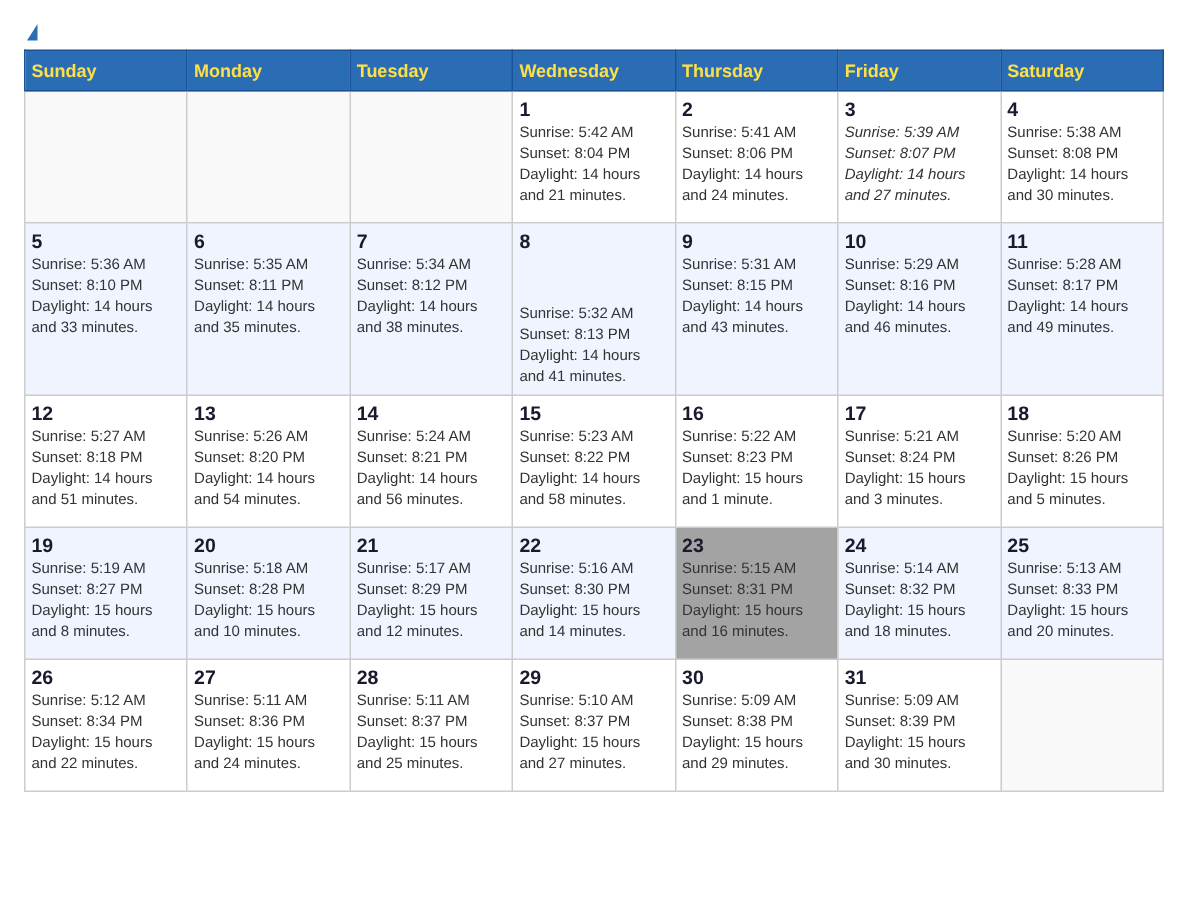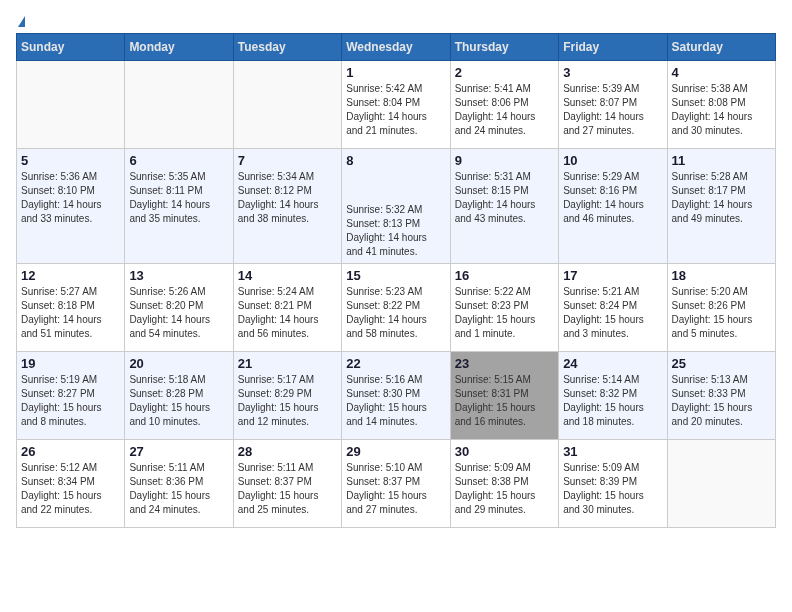--- a/index.html
+++ b/index.html
@@ -37,21 +37,21 @@
       font-size: 14px;
       color: #333;
     }
     table {
       width: 100%;
       border-collapse: collapse;
       table-layout: fixed;
     }
     th {
       background-color: #2a6db5;
-      color: #e5e5e5;
+      color: #fde047;
       font-size: 12px;
       font-weight: bold;
       padding: 6px 4px;
       text-align: left;
       border: 1px solid #1a5295;
     }
     td {
       border: 1px solid #ccc;
       vertical-align: top;
       padding: 4px;
@@ -123,21 +123,21 @@
 Daylight: 14 hours and 21 minutes.</div>
         </td>
         <td style="background: rgb(255, 255, 255);">
           <div class="day-number">2</div>
           <div class="day-info" style="white-space: pre-line;">Sunrise: 5:41 AM
 Sunset: 8:06 PM
 Daylight: 14 hours and 24 minutes.</div>
         </td>
         <td style="background: rgb(255, 255, 255);">
           <div class="day-number">3</div>
-          <div class="day-info" style="white-space: pre-line;">Sunrise: 5:39 AM
+          <div class="day-info" style="white-space: pre-line; font-style: italic;">Sunrise: 5:39 AM
 Sunset: 8:07 PM
 Daylight: 14 hours and 27 minutes.</div>
         </td>
         <td style="background: rgb(255, 255, 255);">
           <div class="day-number">4</div>
           <div class="day-info" style="white-space: pre-line;">Sunrise: 5:38 AM
 Sunset: 8:08 PM
 Daylight: 14 hours and 30 minutes.</div>
         </td>
       </tr>

